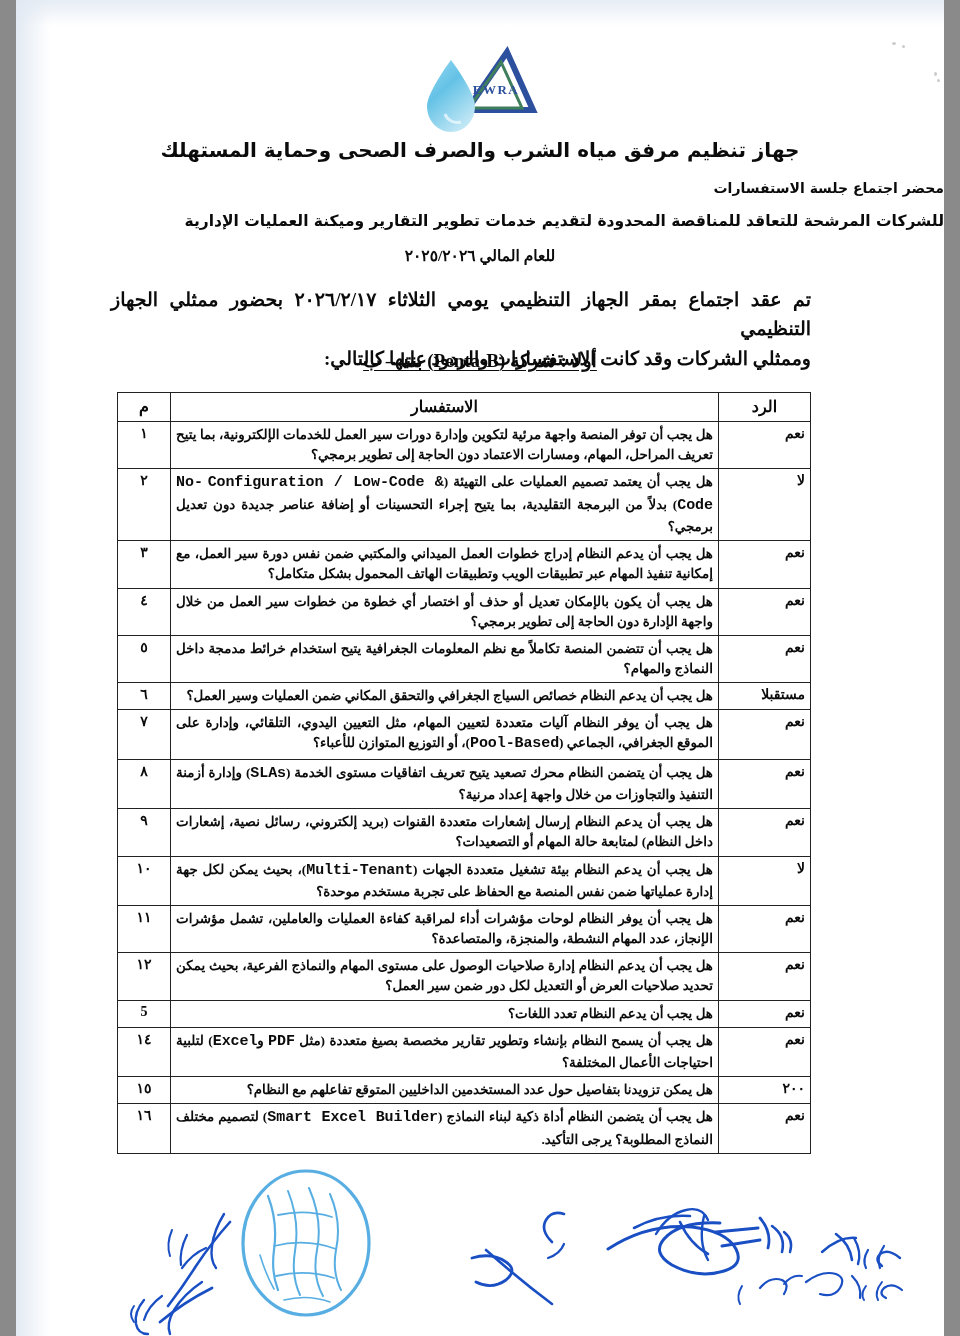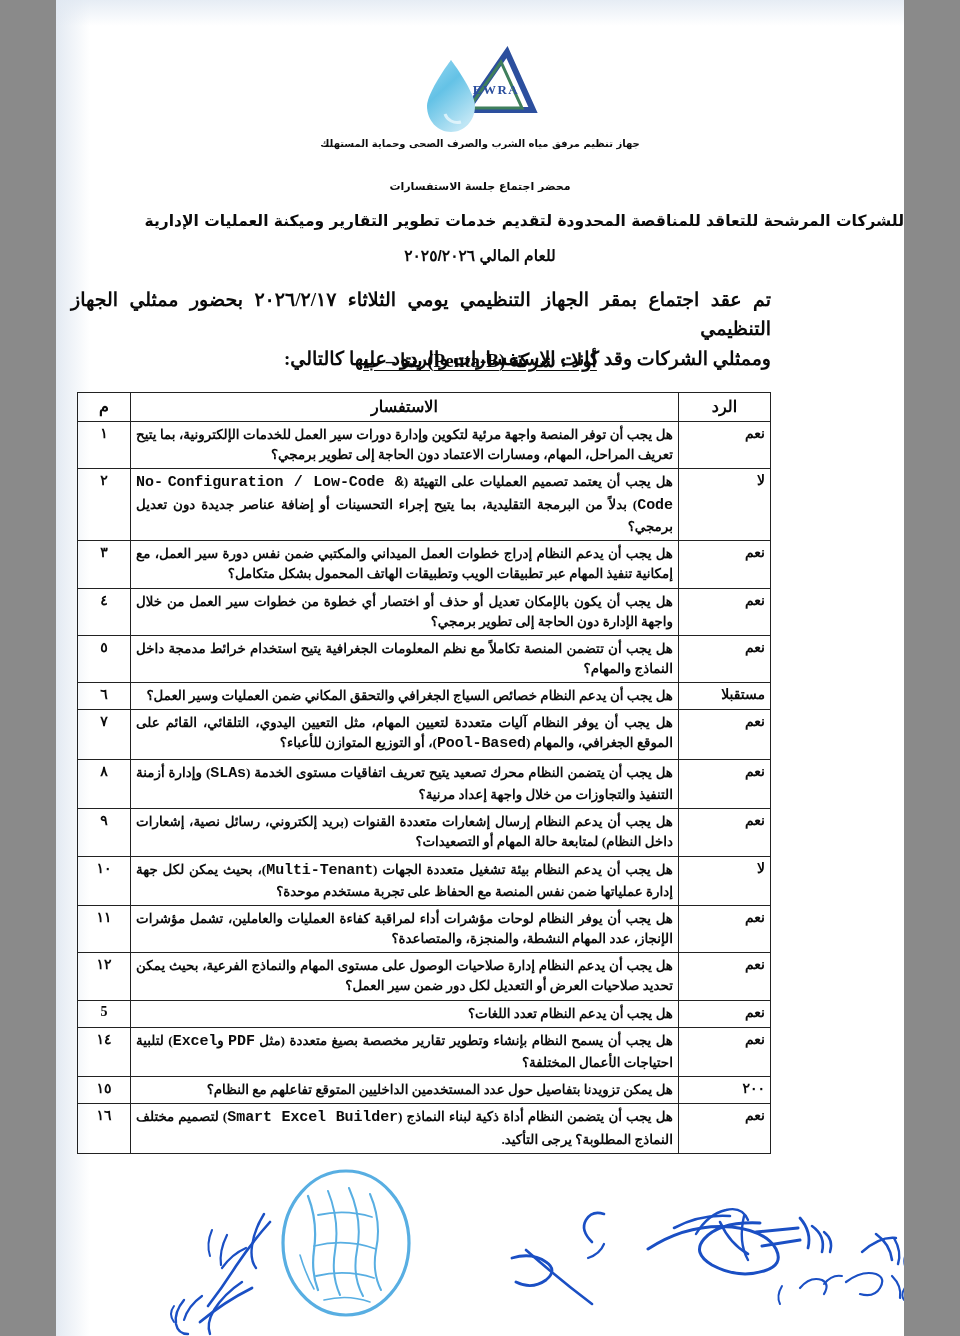--- a/index.html
+++ b/index.html
@@ -2,21 +2,21 @@
 <html lang="ar" dir="rtl"><head>
 <meta charset="utf-8">
 <style>
   html, body {
     margin: 0;
     padding: 0;
     background: #8a8a8a;
   }
   .page {
     position: relative;
-    width: 848px;
+    width: 928px;
     height: 1336px;
     margin: 0 auto;
     background: #ffffff;
     overflow: hidden;
     font-family: "Liberation Serif", "DejaVu Serif", serif;
     color: #0b0b0b;
   }
 
   
   .scan-tint-left {
@@ -52,48 +52,47 @@
   }
   .logo-wrap svg { display: block; }
 
   .org-line {
     position: absolute;
     top: 138px;
     left: 0; right: 0;
     text-align: center;
     font-family: "DejaVu Sans", sans-serif;
     font-weight: bold;
-    font-size: 10px;
+    font-size: 20px;
     letter-spacing: -0.2px;
   }
 
   .doc-title {
     position: absolute;
     top: 180px;
     left: 0; right: 0;
-    text-align: center;
     font-family: "DejaVu Sans", sans-serif;
     font-weight: bold;
-    font-size: 11px;
+    font-size: 14px;
   }
   .doc-subtitle {
     position: absolute;
     top: 212px;
     left: 0; right: 0;
     text-align: right;
     font-family: "DejaVu Sans", sans-serif;
     font-weight: bold;
     font-size: 15.5px;
   }
   .doc-fiscal {
     position: absolute;
     top: 247px;
     left: 0; right: 0;
     text-align: center;
-    font-family: Liberation Sans, sans-serif;
+    font-family: Liberation Serif, serif;
     font-weight: bold;
     font-size: 15.5px;
   }
 
   .intro {
     position: absolute;
     top: 285px;
     right: 133px;
     width: 700px;
     text-align: justify;
@@ -262,21 +261,21 @@
           <td class="qtext">هل يجب أن تتضمن المنصة تكاملاً مع نظم المعلومات الجغرافية يتيح استخدام خرائط مدمجة داخل النماذج والمهام؟</td>
           <td class="no">٥</td>
         </tr>
         <tr>
           <td class="reply">مستقبلا</td>
           <td class="qtext">هل يجب أن يدعم النظام خصائص السياج الجغرافي والتحقق المكاني ضمن العمليات وسير العمل؟</td>
           <td class="no">٦</td>
         </tr>
         <tr>
           <td class="reply">نعم</td>
-          <td class="qtext"><span>هل يجب أن يوفر النظام آليات متعددة لتعيين المهام، مثل التعيين اليدوي، التلقائي، القائم على الموقع الجغرافي، والمهام (</span><span class="lat" dir="ltr">Pool-Based</span><span>)، أو التوزيع المتوازن للأعباء؟</span></td>
+          <td class="qtext"><span>هل يجب أن يوفر النظام آليات متعددة لتعيين المهام، مثل التعيين اليدوي، التلقائي، وإدارة على الموقع الجغرافي، الجماعي (</span><span class="lat" dir="ltr">Pool-Based</span><span>)، أو التوزيع المتوازن للأعباء؟</span></td>
           <td class="no">٧</td>
         </tr>
         <tr>
           <td class="reply">نعم</td>
           <td class="qtext"><span>هل يجب أن يتضمن النظام محرك تصعيد يتيح تعريف اتفاقيات مستوى الخدمة (</span><span class="lat" dir="ltr">SLAs</span><span>) وإدارة أزمنة التنفيذ والتجاوزات من خلال واجهة إعداد مرنية؟</span></td>
           <td class="no">٨</td>
         </tr>
         <tr>
           <td class="reply">نعم</td>
           <td class="qtext">هل يجب أن يدعم النظام إرسال إشعارات متعددة القنوات (بريد إلكتروني، رسائل نصية، إشعارات داخل النظام) لمتابعة حالة المهام أو التصعيدات؟</td>

